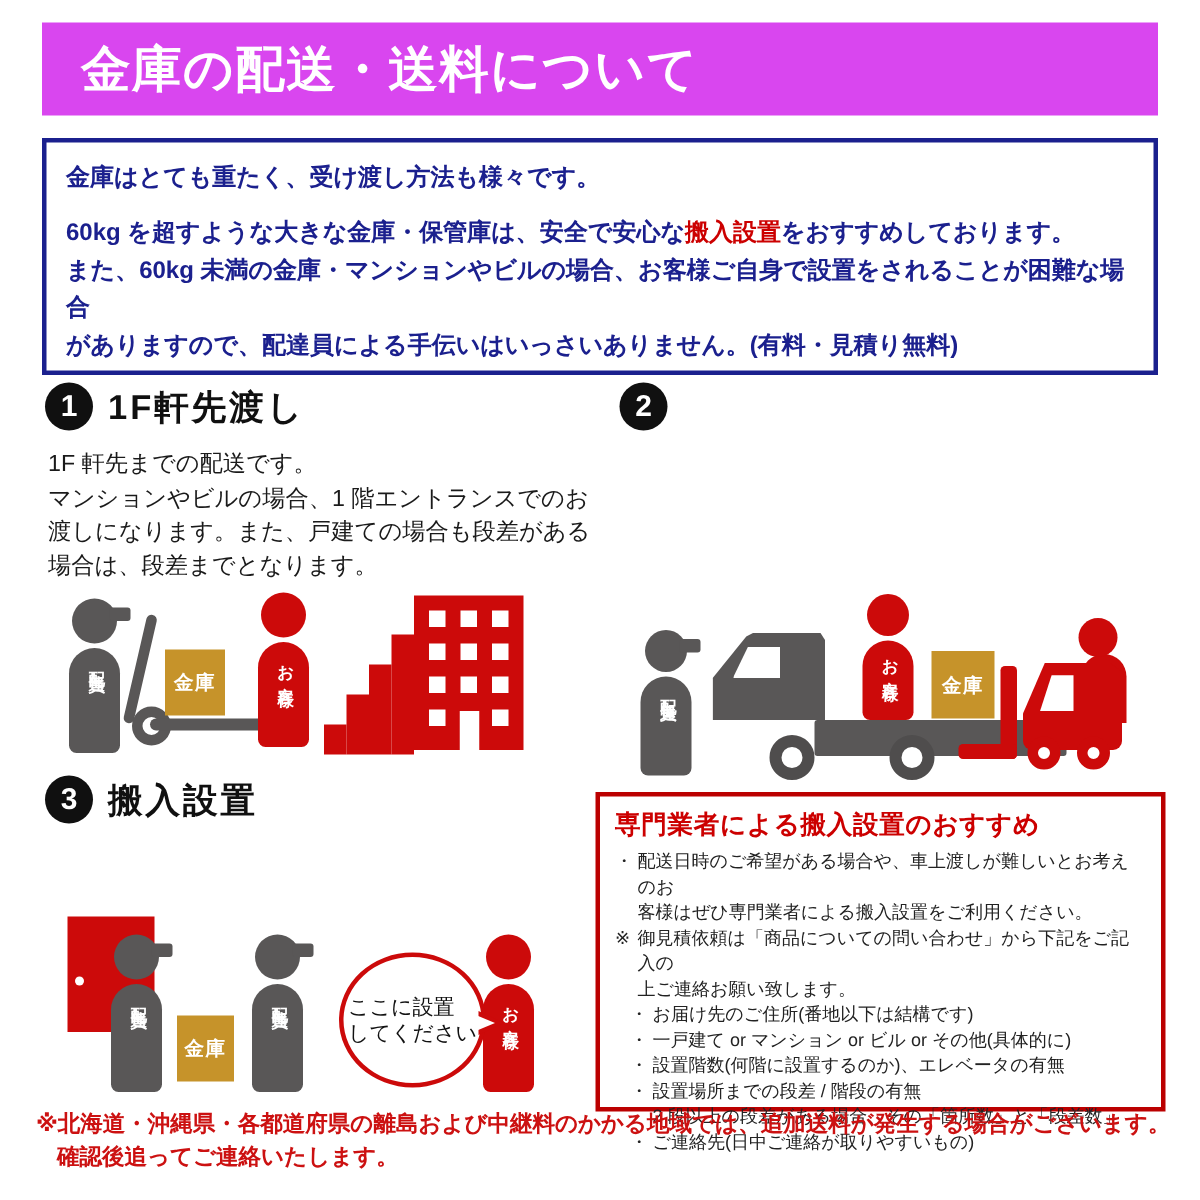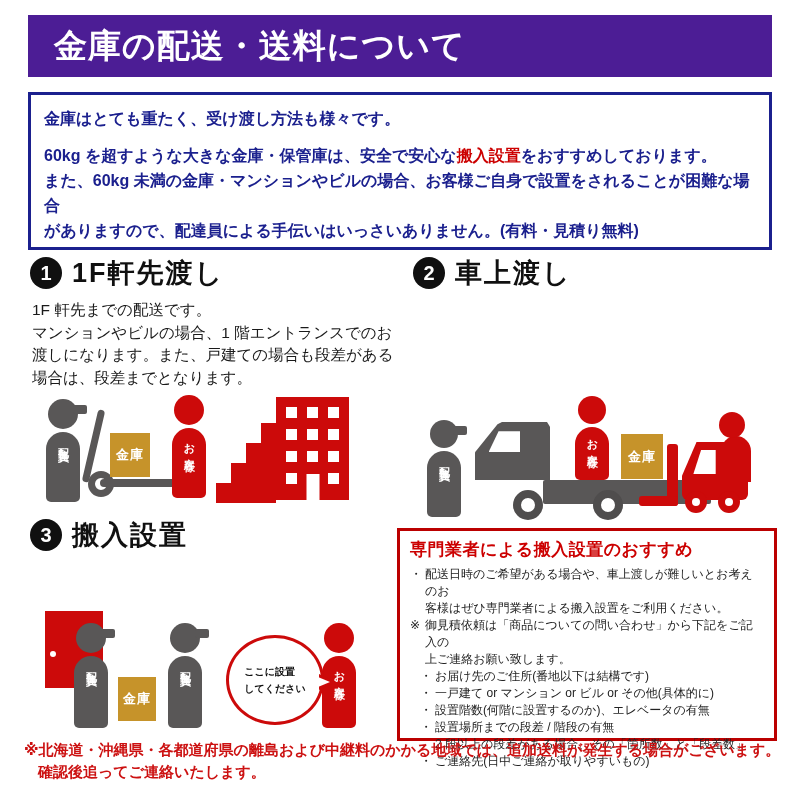--- a/index.html
+++ b/index.html
@@ -1,33 +1,33 @@
 <!DOCTYPE html>
 <html><head>
 <meta charset="utf-8">
 <style>
   html,body{margin:0;padding:0;background:#fff;}
   body{font-family:"Liberation Sans","DejaVu Sans",sans-serif;}
   #page{position:relative;width:800px;height:800px;background:#fff;overflow:hidden;}
 
   
-  .hdr{position:absolute;left:28px;top:15px;width:744px;height:62px;background:#4c1d95;}
+  .hdr{position:absolute;left:28px;top:15px;width:744px;height:62px;background:#d946ef;}
   .hdr-title{color:#fff;font-weight:bold;font-size:33px;line-height:62px;padding-left:26px;letter-spacing:1px;}
 
   
   .intro{position:absolute;left:28px;top:92px;width:744px;height:158px;border:3px solid #1b208e;box-sizing:border-box;
          padding:11px 13px;color:#1b208e;font-weight:bold;font-size:16px;line-height:25px;}
   .intro .para2{margin-top:12px;}
   .hl-red{color:#cc0000;}
 
   
   .sec-head{position:absolute;display:flex;align-items:center;gap:10px;}
   .numcirc{width:32px;height:32px;border-radius:50%;background:#101010;color:#fff;font-weight:bold;font-size:20px;
            display:flex;align-items:center;justify-content:center;flex:0 0 auto;}
-  .sec-title{font-size:27px;font-weight:bold;color:#101010;letter-spacing:2px;}
+  .sec-title{font-size:23px;font-weight:bold;color:#101010;letter-spacing:2px;}
 
   .sec-body{position:absolute;font-size:15.5px;line-height:22.5px;color:#1a1a1a;white-space:pre-line;}
 
   
   .illo{position:absolute;}
   .person{position:absolute;width:34px;}
   .person .head{position:relative;width:30px;height:30px;border-radius:50%;margin:0 auto;}
   .person .cap{position:absolute;top:6px;right:-9px;width:14px;height:9px;border-radius:2px;}
   .person .torso{width:34px;border-radius:17px 17px 5px 5px;margin-top:3px;display:flex;justify-content:center;}
   .gray .head,.gray .cap,.gray .torso{background:#595757;}
@@ -53,21 +53,21 @@
   .bed{position:absolute;background:#595757;border-radius:2px;}
   .fl{background:#cc0a0a;position:absolute;}
   .flbody{clip-path:polygon(0 100%,0 58%,22% 0,88% 0,100% 10%,100% 100%);border-radius:6px;}
   .fl-win{position:absolute;background:#fff;left:17%;top:14%;width:34%;height:42%;clip-path:polygon(35% 0,100% 0,100% 100%,0 100%);}
 
   
   .door{position:absolute;background:#cc0a0a;}
   .knob{position:absolute;width:6px;height:6px;border-radius:50%;background:#fff;}
   .bubble{position:absolute;width:92px;height:84px;background:#fff;border:3px solid #cc0a0a;border-radius:50%;
           display:flex;align-items:center;justify-content:center;z-index:5;}
-  .bubble-text{font-size:10px;font-weight:bold;color:#111;white-space:pre-line;line-height:17px;}
+  .bubble-text{font-size:14px;font-weight:normal;color:#111;white-space:pre-line;line-height:17px;}
   .tail-b{position:absolute;right:-15px;top:36px;width:0;height:0;border-left:17px solid #cc0a0a;
           border-top:8px solid transparent;border-bottom:8px solid transparent;}
   .tail-f{position:absolute;right:-9px;top:39px;width:0;height:0;border-left:12px solid #fff;
           border-top:5px solid transparent;border-bottom:5px solid transparent;}
 
   
   .rbox{position:absolute;left:397px;top:528px;width:380px;height:213px;border:3px solid #bb0000;box-sizing:border-box;
         padding:7px 10px 6px 10px;}
   .rbox-title{color:#cc0000;font-weight:bold;font-size:17px;margin-bottom:5px;letter-spacing:0.5px;}
   .rb-item{display:flex;font-size:12px;line-height:17px;color:#222;}
@@ -144,21 +144,20 @@
       <div class="win" style="left:31px;top:54px;"></div>
       <div class="win" style="left:52px;top:54px;"></div>
       <div class="win" style="left:10px;top:76px;"></div>
       <div class="win" style="left:52px;top:76px;"></div>
       <div class="bdoor"></div>
     </div>
   </div>
 
   <div class="sec-head" style="left:413px;top:255px;">
     <div class="numcirc">2</div>
-    <div class="sec-title">車上渡し</div>
   </div>
 
   <div class="illo" style="left:405px;top:396px;width:385px;height:132px;">
     <div class="person gray" style="left:22px;top:24px;">
       <div class="head" style="width:28px;height:28px;">
           <div class="cap"></div>
         </div>
       <div class="torso" style="height:66px;">
           <span class="plabel">配達員</span>
         </div>

